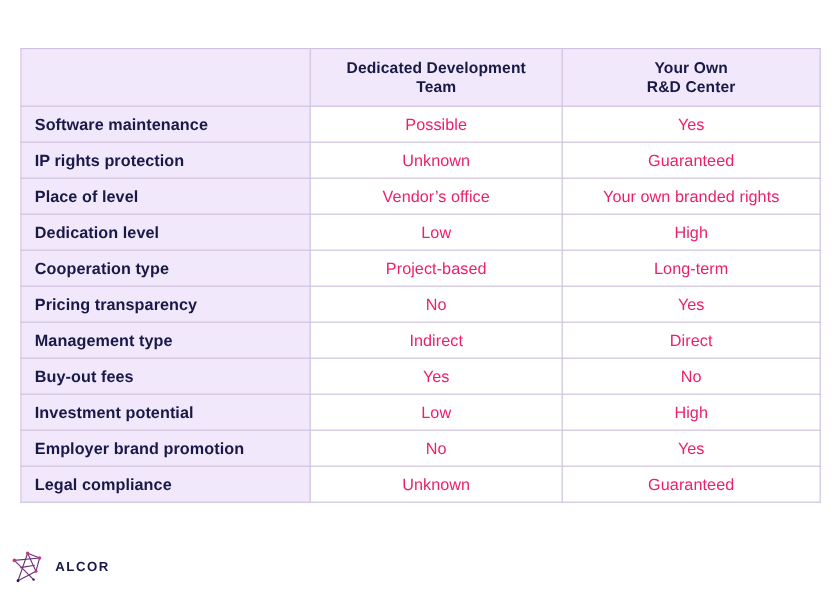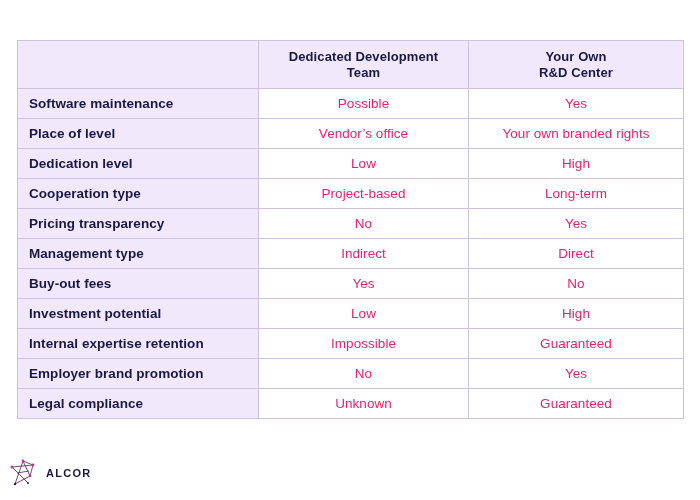--- a/index.html
+++ b/index.html
@@ -130,20 +130,25 @@
         </th>
       </tr>
     </thead>
     <tbody id="table-body">
         <tr>
           <td class="feature-cell">Software maintenance</td>
           <td class="value-cell">Possible</td>
           <td class="value-cell">Yes</td>
         </tr>
         <tr>
+          <td class="feature-cell">IP rights protection</td>
+          <td class="value-cell">Unknown</td>
+          <td class="value-cell">Guaranteed</td>
+        </tr>
+        <tr>
           <td class="feature-cell">Place of level</td>
           <td class="value-cell">Vendor’s office</td>
           <td class="value-cell">Your own branded rights</td>
         </tr>
         <tr>
           <td class="feature-cell">Dedication level</td>
           <td class="value-cell">Low</td>
           <td class="value-cell">High</td>
         </tr>
         <tr>
@@ -163,25 +168,20 @@
         </tr>
         <tr>
           <td class="feature-cell">Buy-out fees</td>
           <td class="value-cell">Yes</td>
           <td class="value-cell">No</td>
         </tr>
         <tr>
           <td class="feature-cell">Investment potential</td>
           <td class="value-cell">Low</td>
           <td class="value-cell">High</td>
-        </tr>
-        <tr>
-          <td class="feature-cell">Internal expertise retention</td>
-          <td class="value-cell">Impossible</td>
-          <td class="value-cell">Guaranteed</td>
         </tr>
         <tr>
           <td class="feature-cell">Employer brand promotion</td>
           <td class="value-cell">No</td>
           <td class="value-cell">Yes</td>
         </tr>
         <tr>
           <td class="feature-cell">Legal compliance</td>
           <td class="value-cell">Unknown</td>
           <td class="value-cell">Guaranteed</td>

